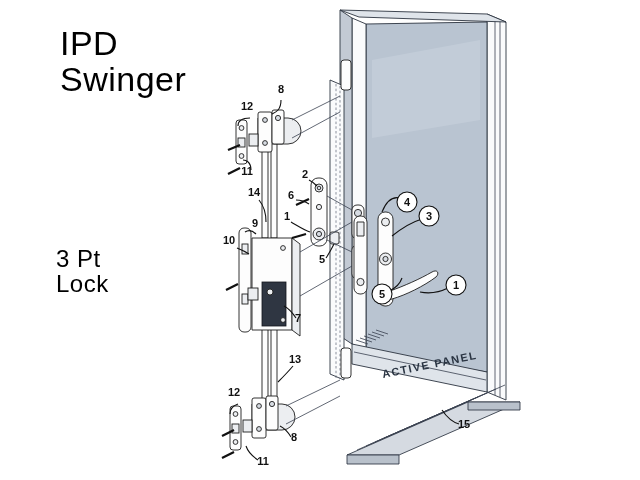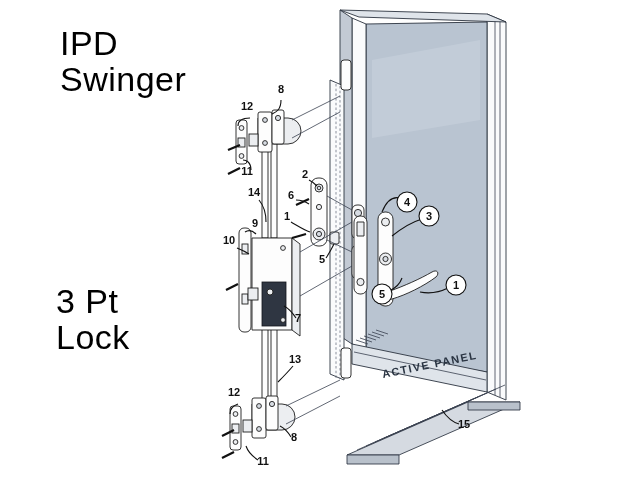--- a/index.html
+++ b/index.html
@@ -3,21 +3,21 @@
 <meta charset="utf-8">
 <style>
   html,body{margin:0;padding:0;}
   body{width:640px;height:480px;background:#ffffff;overflow:hidden;
        font-family:"Liberation Sans",sans-serif;}
   #stage{position:relative;width:640px;height:480px;background:#fff;}
   svg#art{position:absolute;left:0;top:0;width:640px;height:480px;}
   .title-block{position:absolute;color:#000;font-weight:400;line-height:1.05;
        letter-spacing:0.5px;white-space:pre;}
   #title-ipd{left:60px;top:26px;font-size:34px;}
-  #title-lock{left:56px;top:246px;font-size:34px;margin-top:38px;}
+  #title-lock{left:56px;top:246px;font-size:24px;}
   .cal{font-family:"Liberation Sans",sans-serif;font-size:11px;font-weight:bold;fill:#111;}
   .cal-circ{font-family:"Liberation Sans",sans-serif;font-size:11px;font-weight:bold;fill:#111;}
   .panel-label{font-family:"Liberation Sans",sans-serif;font-size:11px;
        font-weight:bold;fill:#2a3442;letter-spacing:1.4px;}
   .ln-thin{fill:none;stroke:#3a4150;stroke-width:0.8;}
   .leader{fill:none;stroke:#111;stroke-width:1.1;}
   .arrowline{stroke:#111;stroke-width:2.2;fill:none;}
   .metal-lt{fill:#fdfdfd;stroke:#1d1d1d;stroke-width:0.9;}
   .metal-md{fill:#eceef1;stroke:#1d1d1d;stroke-width:0.9;}
   .metal-dk{fill:#d7dce3;stroke:#1d1d1d;stroke-width:0.9;}

